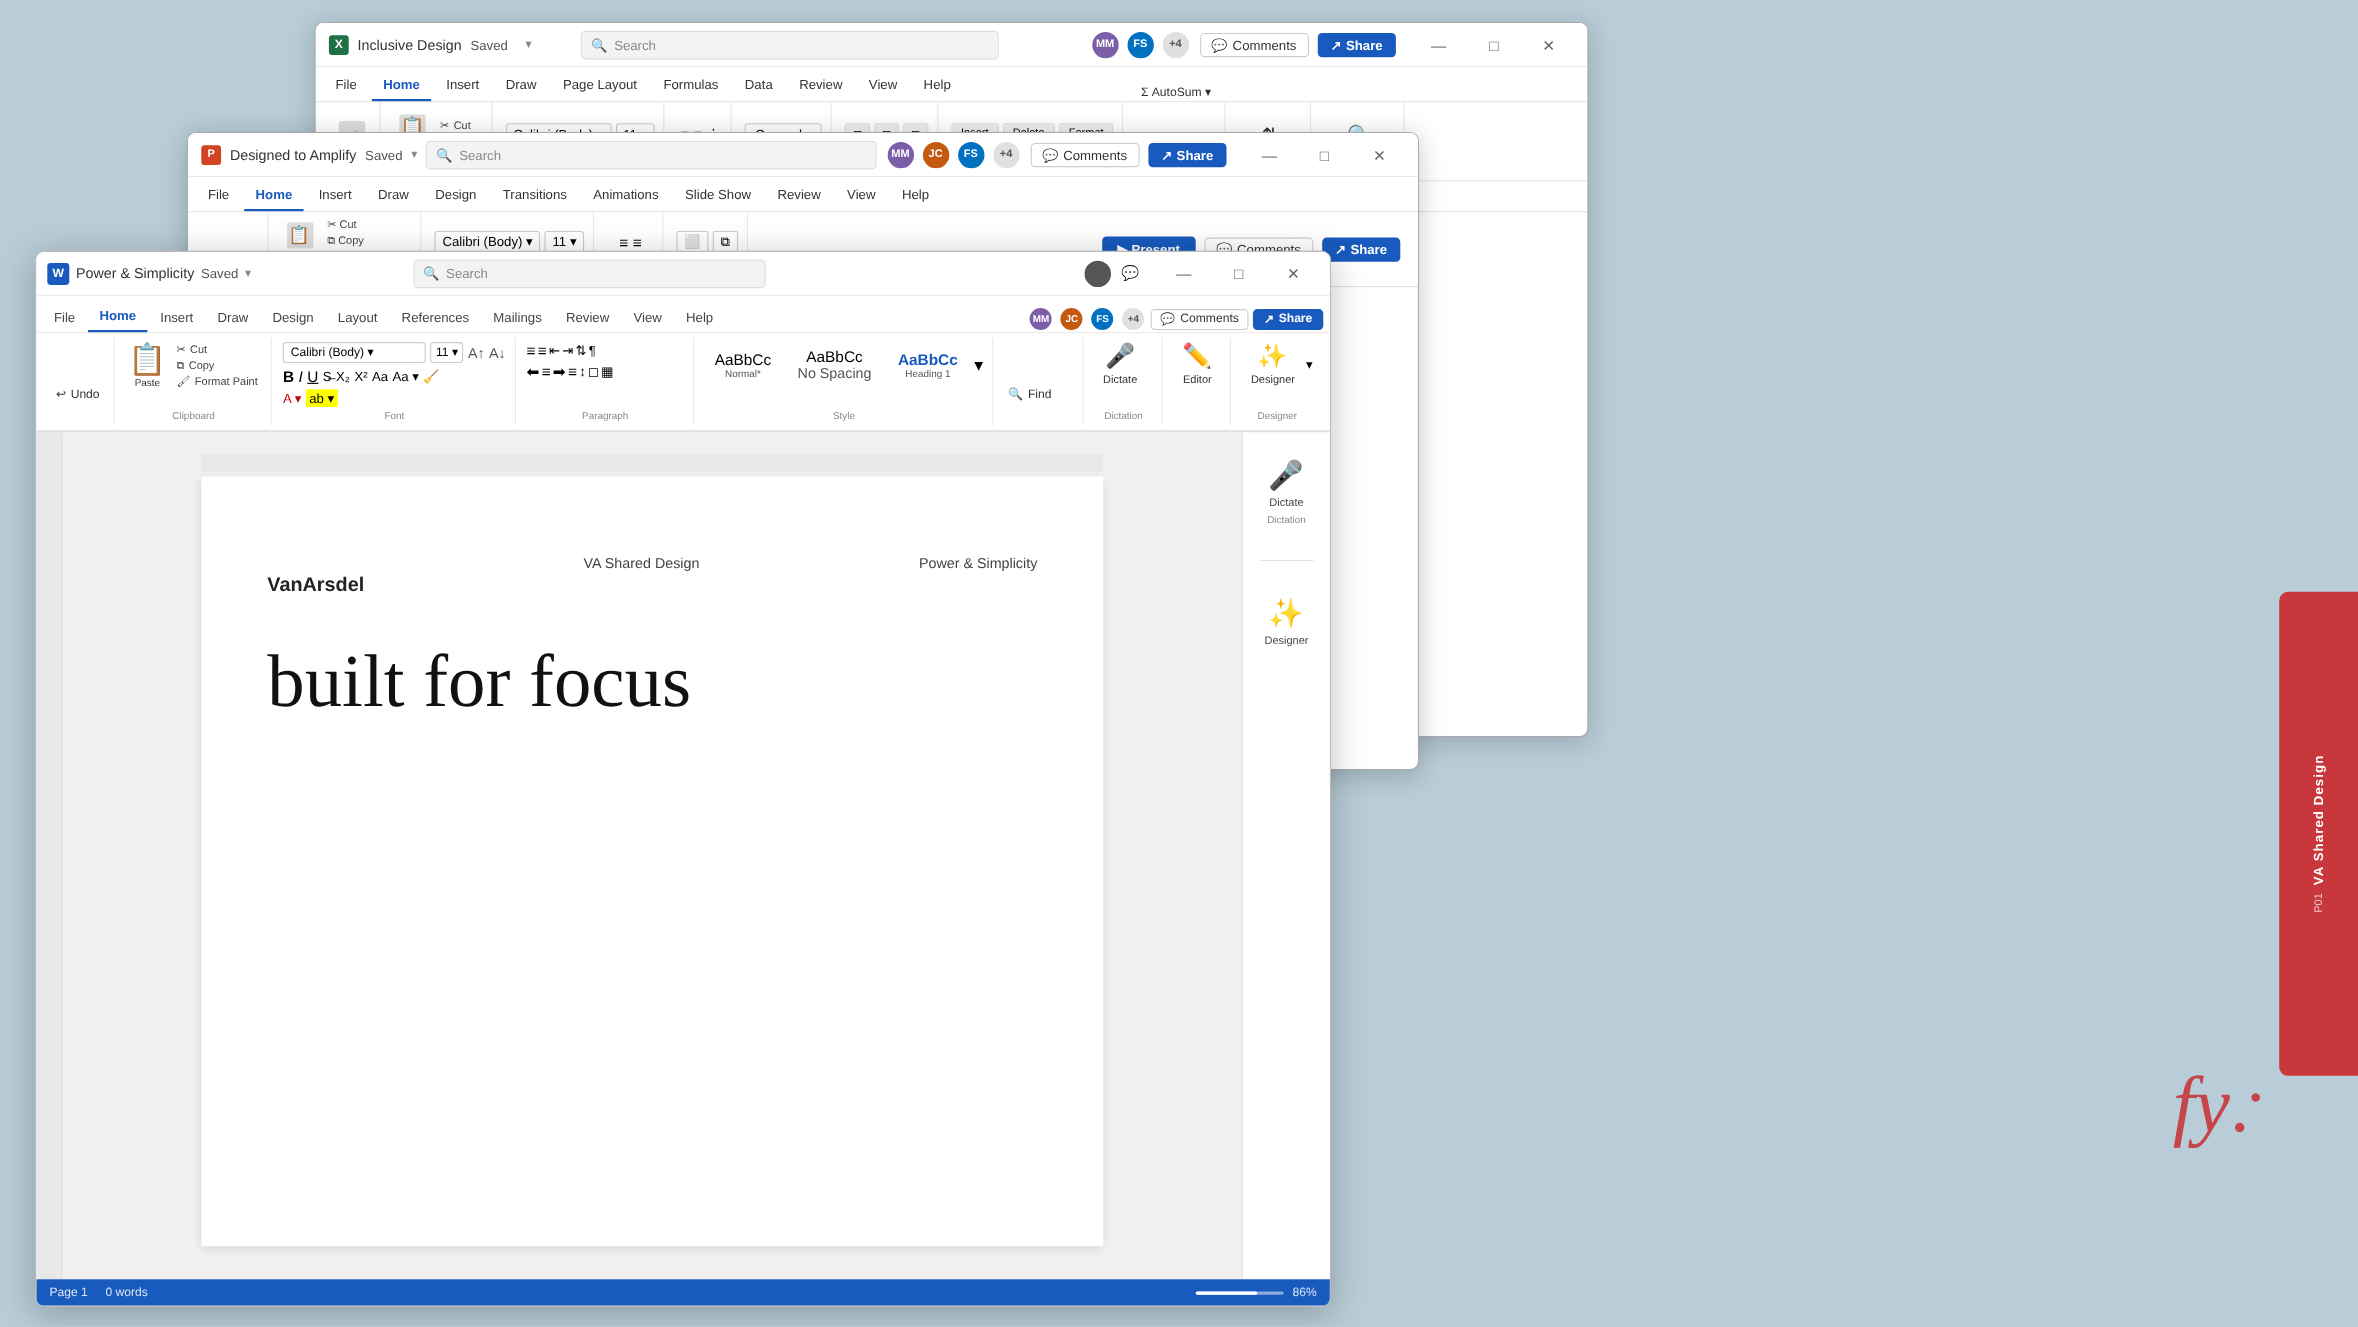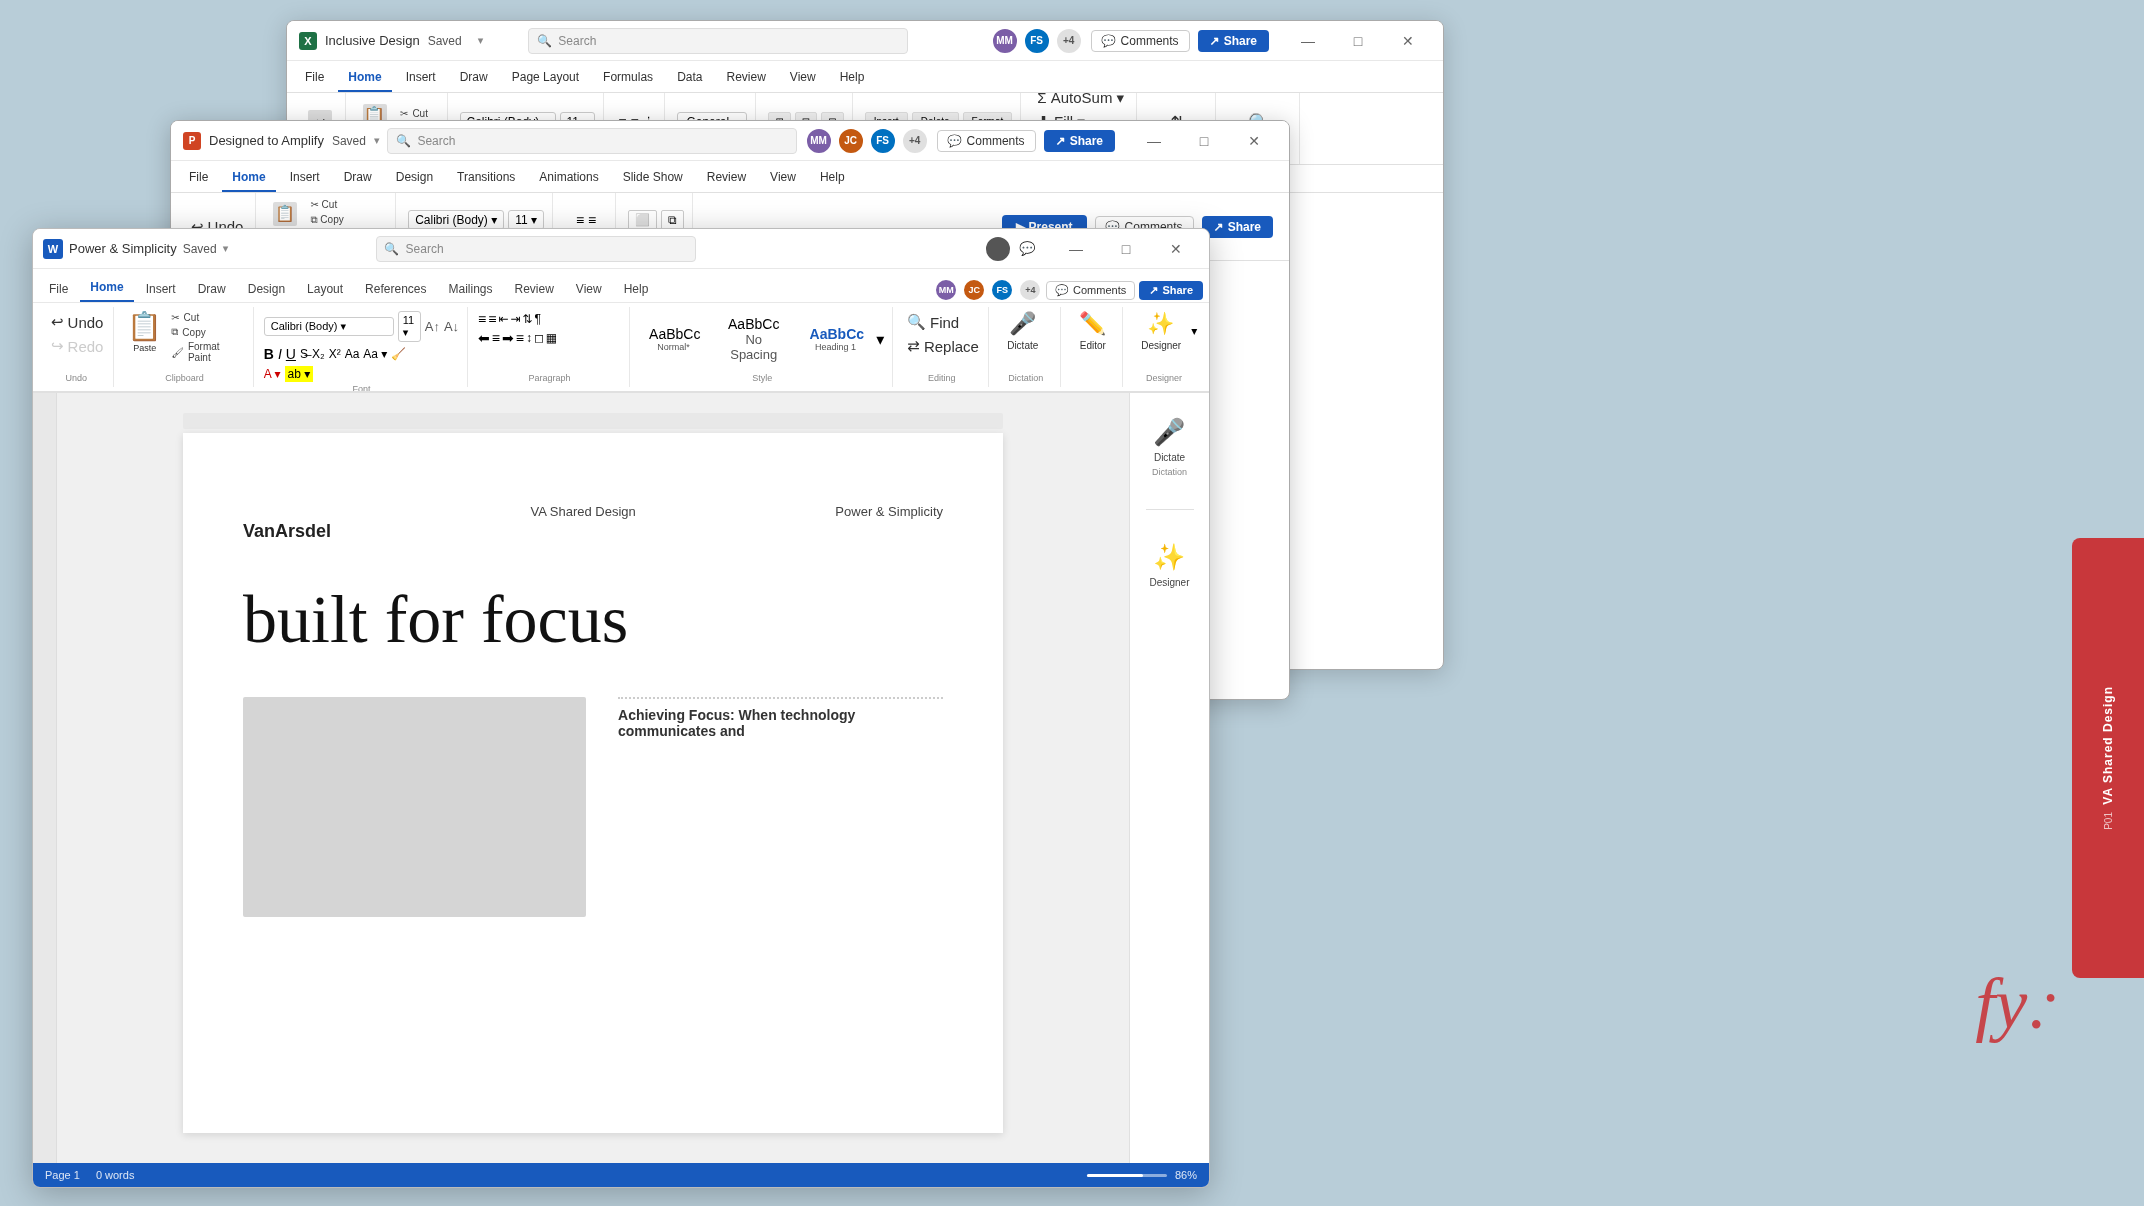--- a/index.html
+++ b/index.html
@@ -499,22 +499,22 @@
       color: #333; background: #fff;
     }
     .btn-share {
       display: flex; align-items: center; gap: 4px;
       background: #185abd; color: #fff; border-radius: 4px;
       padding: 4px 12px; font-size: 12px; cursor: pointer;
       border: none; font-weight: 600;
     }
     .editing-btn {
       display: flex; align-items: center; gap: 4px;
-      font-size: 15px; color: #333; cursor: pointer;
-      padding: 2px 4px; border-radius: 2px;
+      font-size: 11px; color: #333; cursor: pointer;
+      padding: 2px 4px; border-radius: 2px; margin-top: 39px;
     }
   </style>
 </head>
 <body>
 
 <div class="window-excel">
 
   <div class="window-titlebar">
     <div class="titlebar-icon-excel">
       <span>X</span>
@@ -976,29 +976,20 @@
         <div class="doc-header">
           <div class="doc-logo">VanArsdel</div>
           <div class="doc-header-center">VA Shared Design</div>
           <div class="doc-header-right">Power &amp; Simplicity</div>
         </div>
 
         <div class="doc-main-title">
           <div>built for focus</div>
         </div>
 
-        <div class="doc-content-row">
-          <div class="doc-image-placeholder"></div>
-          <div class="doc-text-block">
-            <div class="doc-text-title">
-              <span>Achieving Focus: When technology communicates and</span>
-            </div>
-            <div class="doc-text-body"></div>
-          </div>
-        </div>
       </div>
     </div>
 
     <div class="right-panel">
       <div class="rpanel-btn">
         <span class="rpanel-icon">🎤</span>
         <span style="font-size:10px;">Dictate</span>
         <span style="font-size:9px; color:#888;">Dictation</span>
       </div>
       <div class="rpanel-divider"></div>

